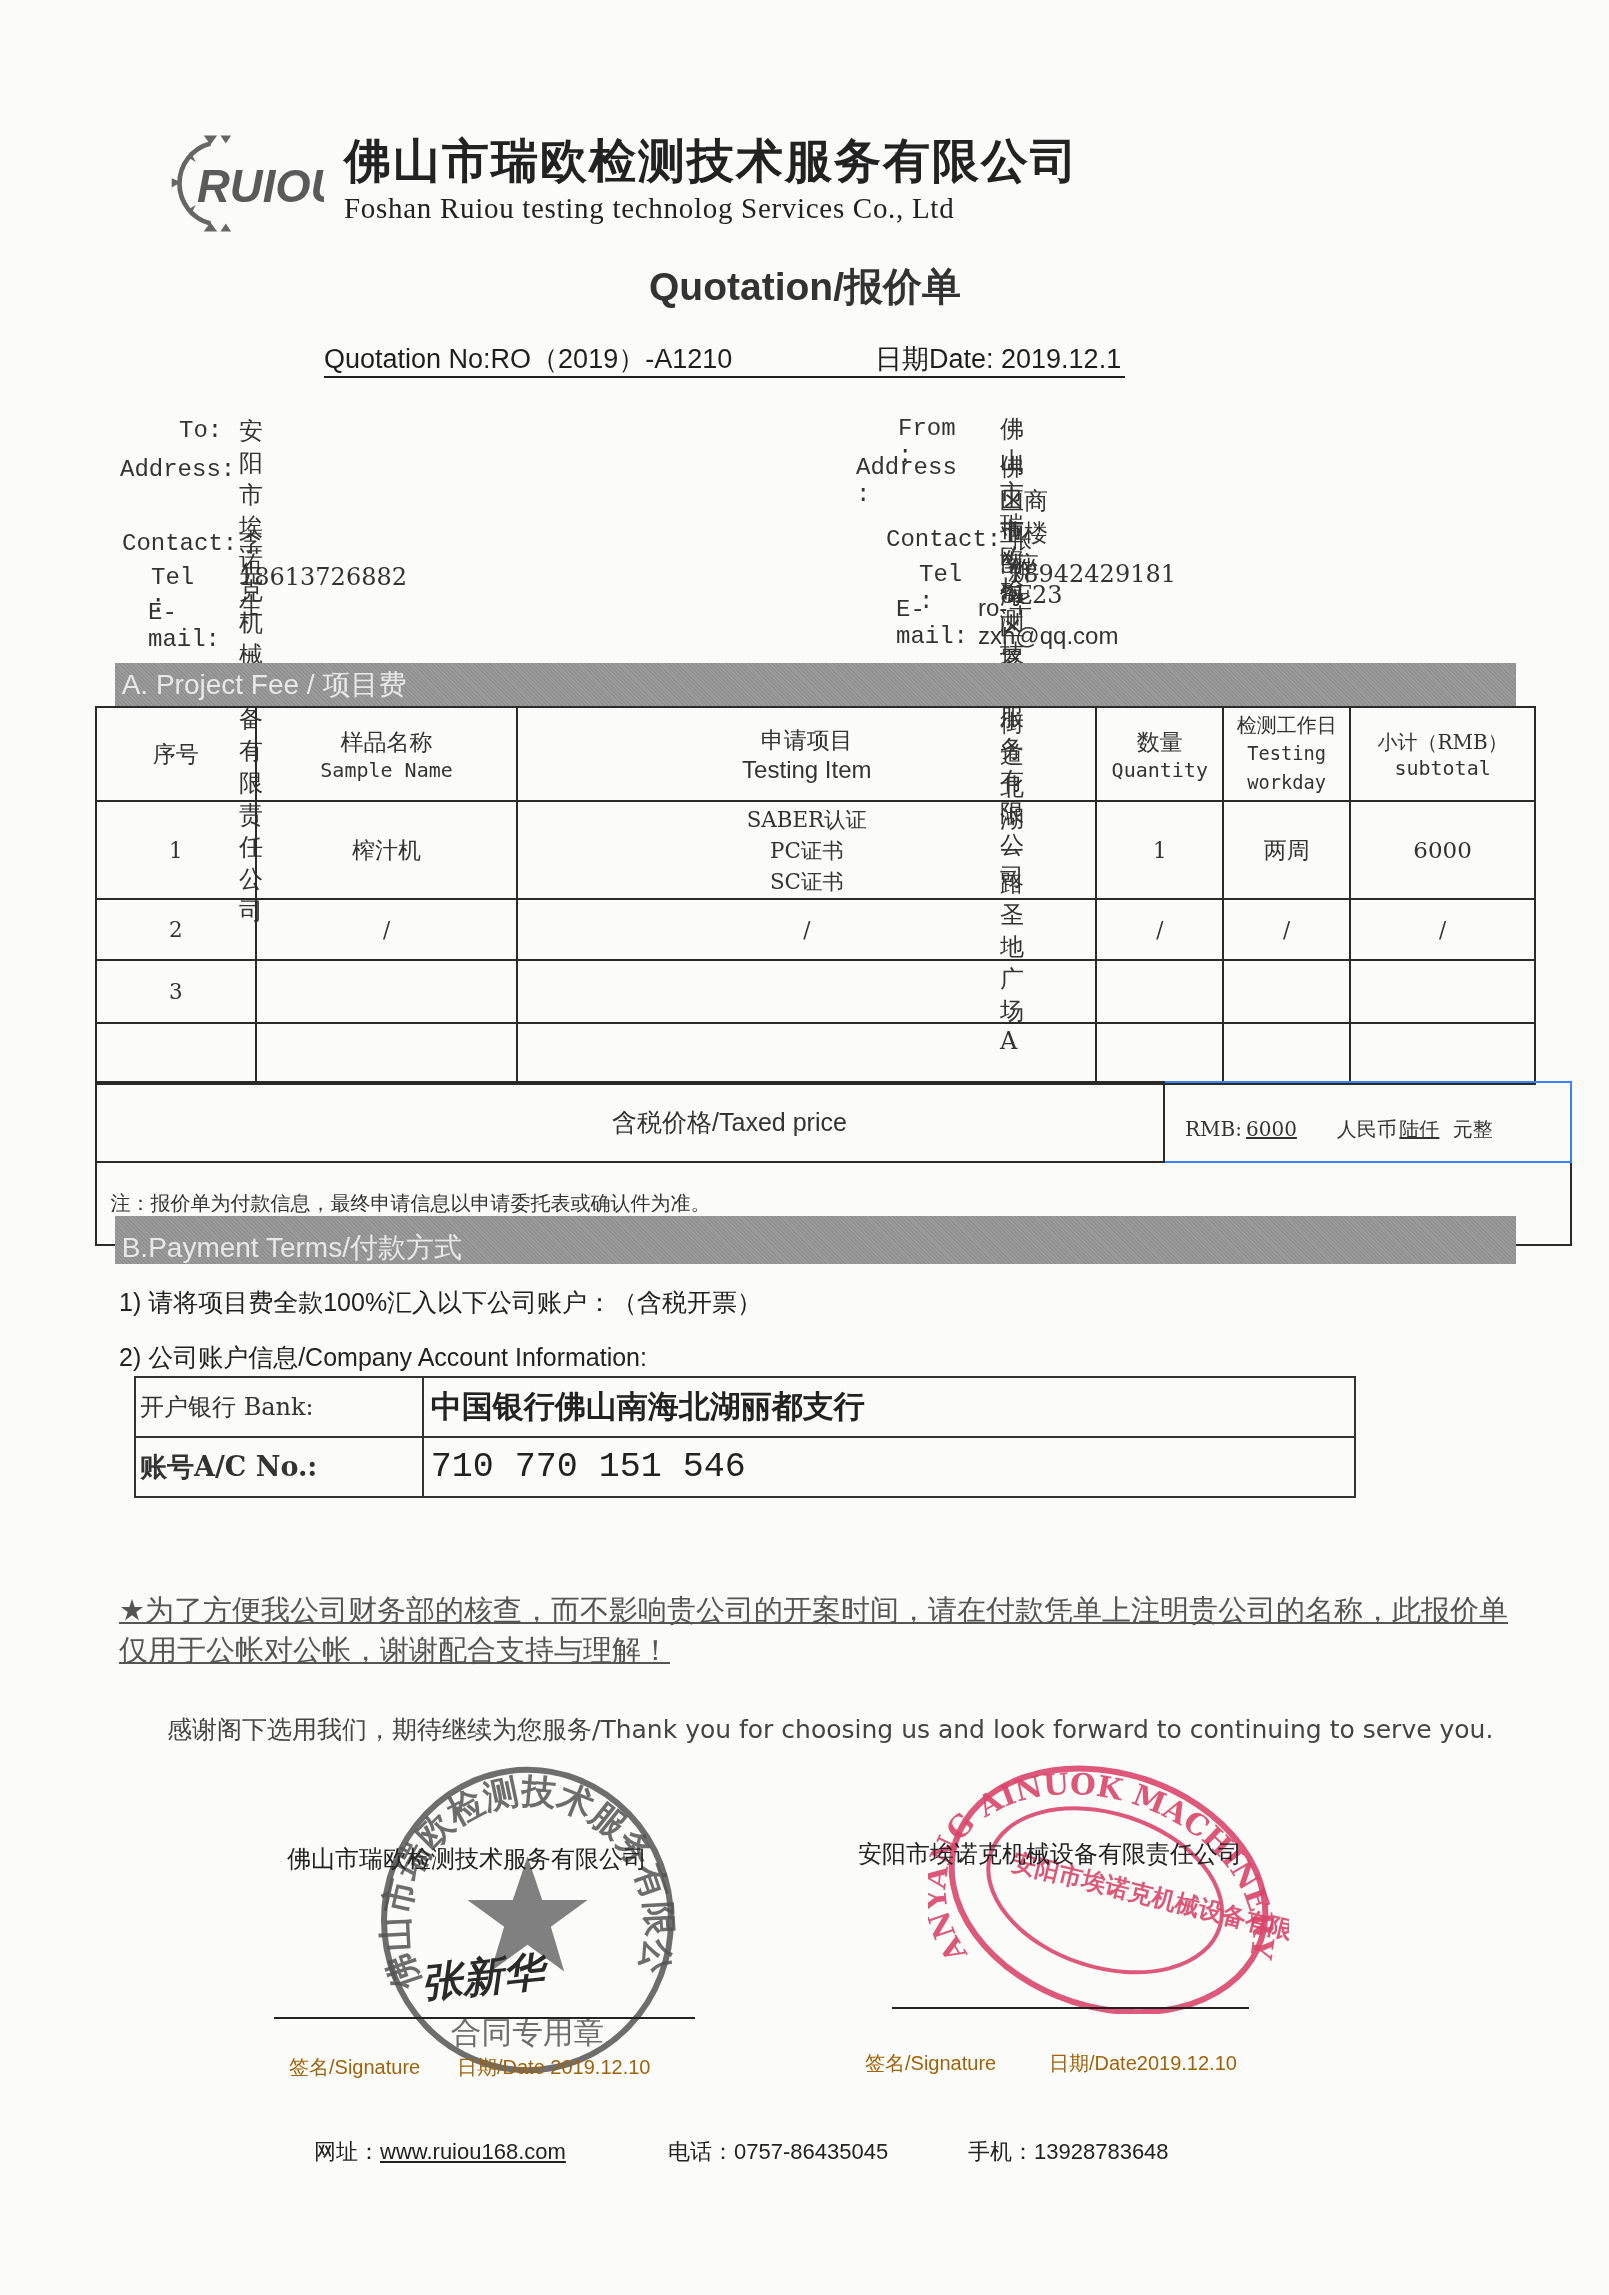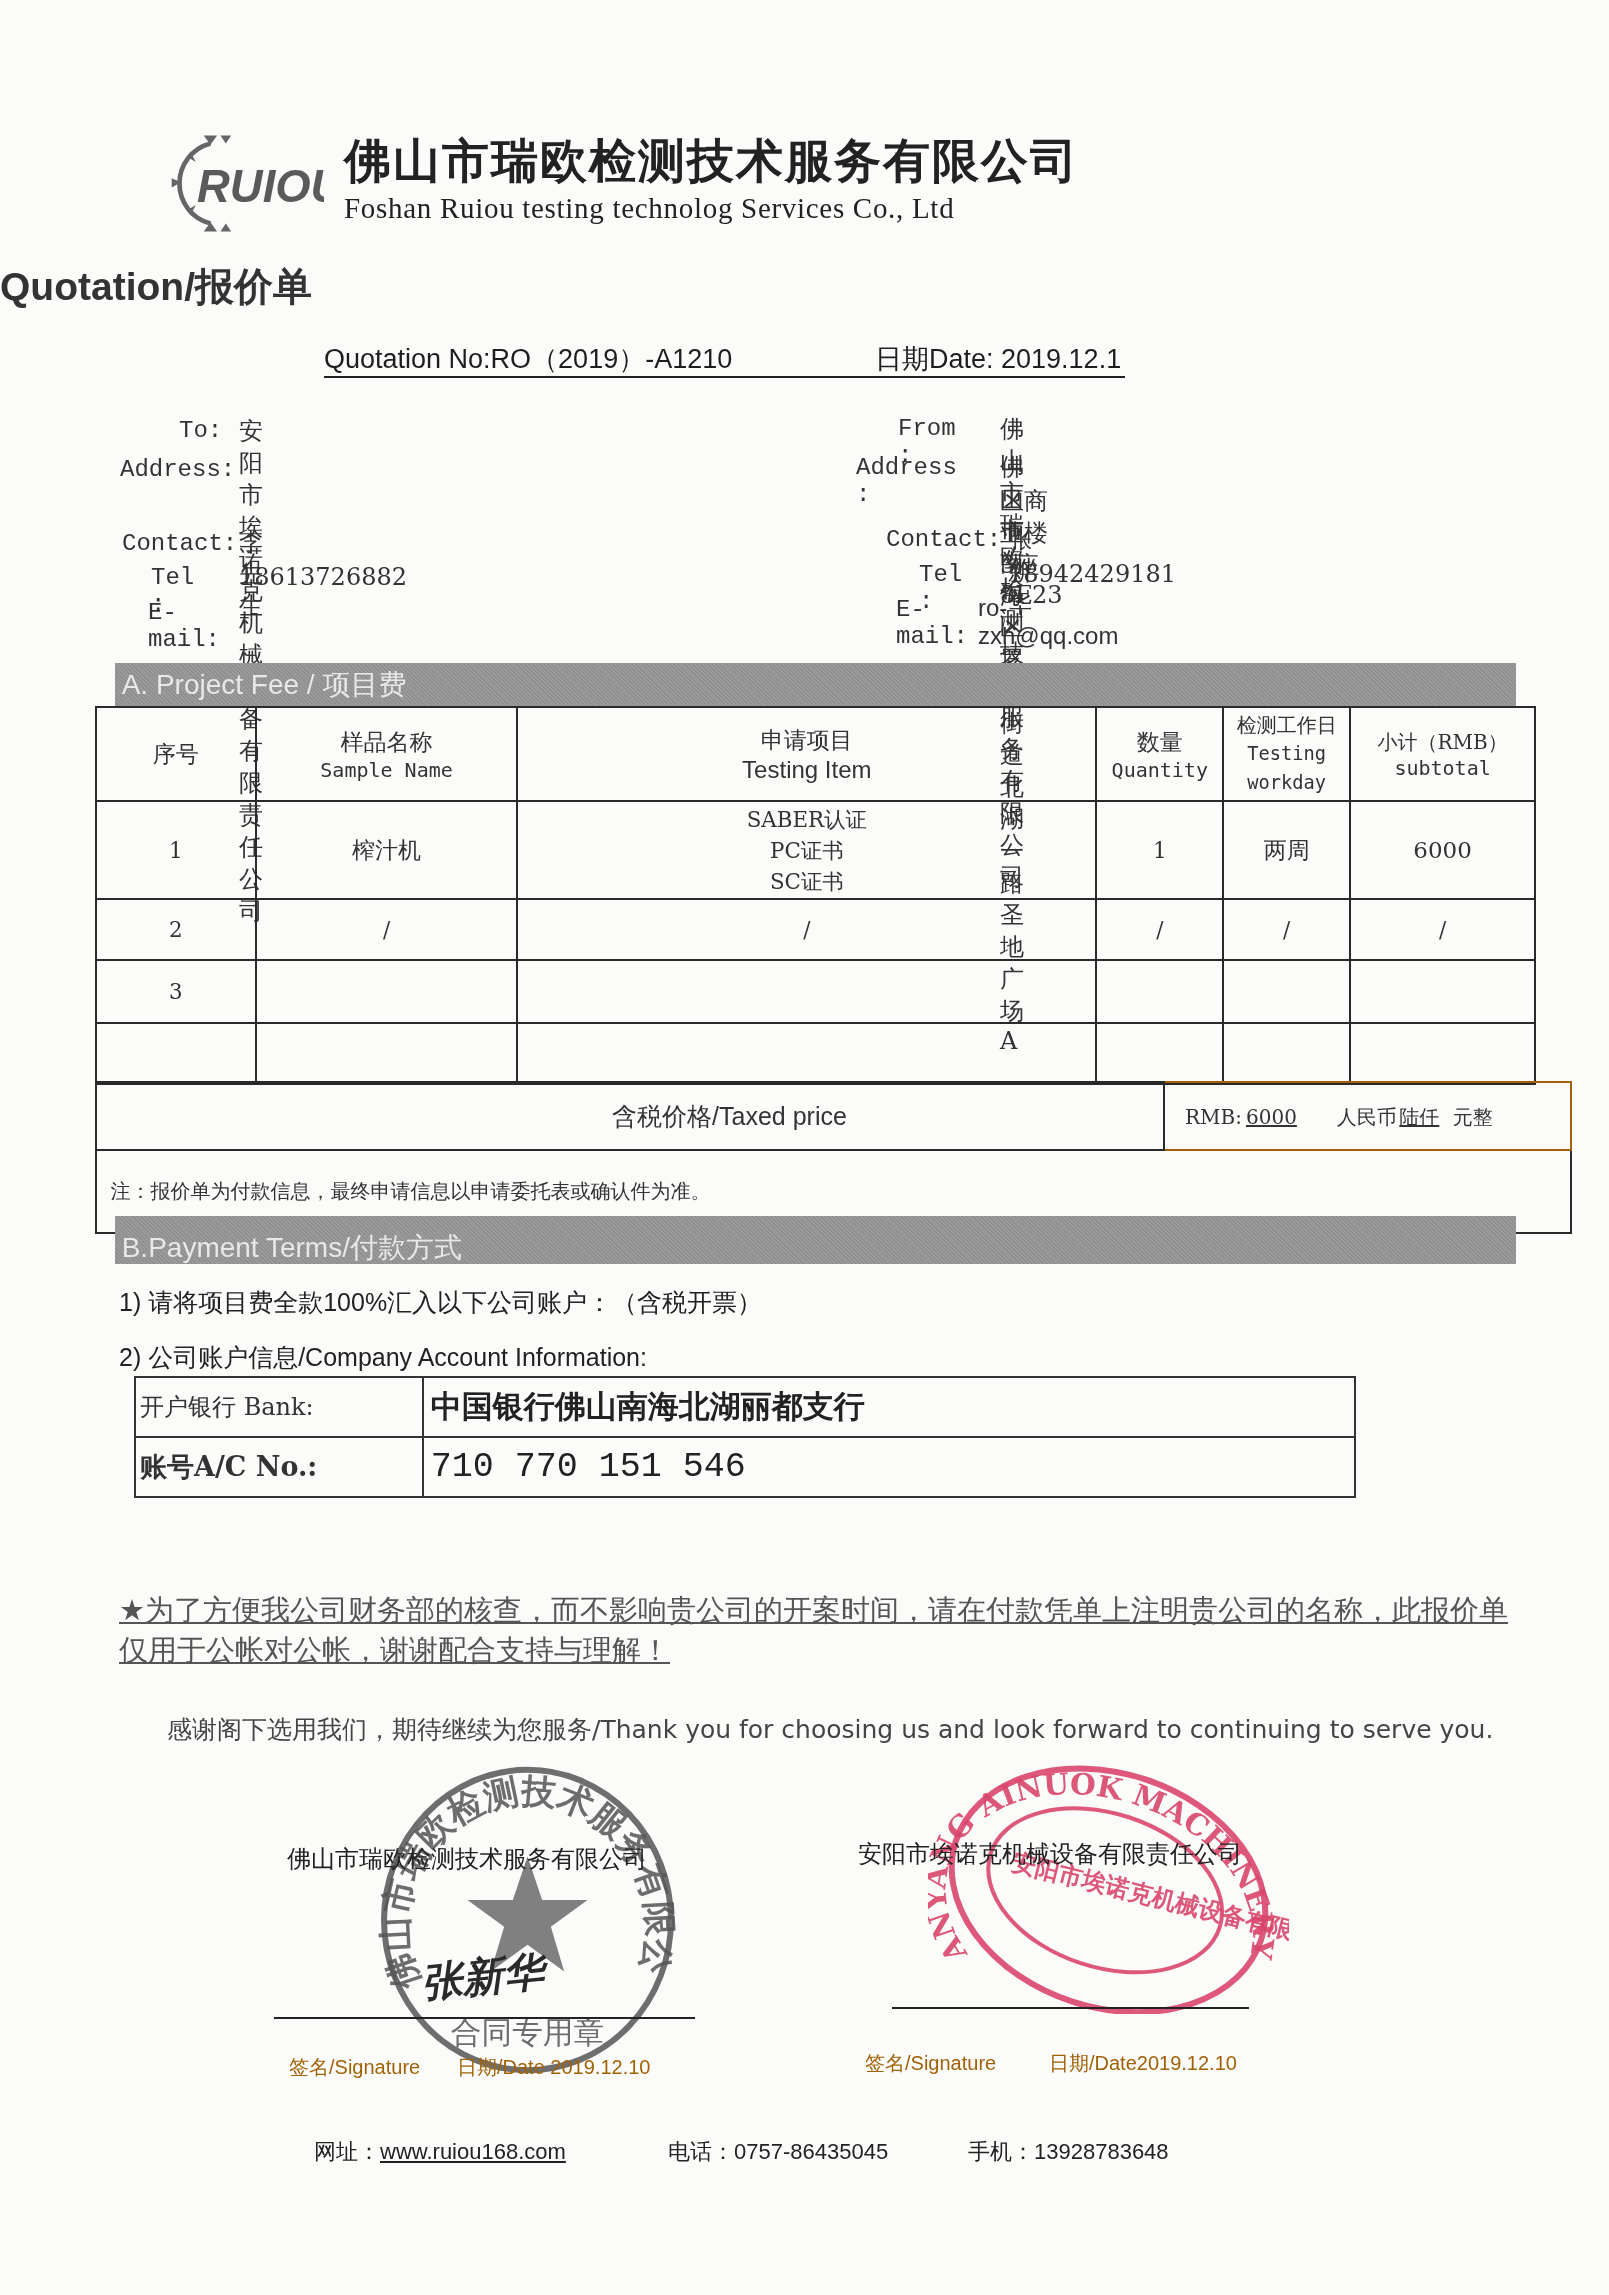--- a/index.html
+++ b/index.html
@@ -9,21 +9,21 @@
     color: #1e1e1e;
     font-family: "DejaVu Serif", "Liberation Serif", serif;
   }
   .abs { position: absolute; }
   .sans { font-family: "Liberation Sans", "DejaVu Sans", sans-serif; }
 
   
   #logo { left: 157px; top: 130px; width: 167px; height: 107px; }
   #co-cn { left: 344px; top: 130px; font-size: 47px; font-weight: bold; letter-spacing: 2px; color: #222; font-family: "DejaVu Sans", sans-serif; }
   #co-en { left: 344px; top: 192px; font-size: 29px; color: #222; font-family: "Liberation Serif", serif; letter-spacing: 0.7px; }
-  #title { left: 0; width: 1610px; top: 260px; text-align: left; font-size: 39px; color: #333; font-family: "Liberation Sans", sans-serif; font-weight: bold; }
+  #title { left: 0; width: 1610px; top: 260px; text-align: center; font-size: 39px; color: #333; font-family: "Liberation Sans", sans-serif; font-weight: bold; }
   #quote-line { left: 324px; top: 339px; width: 801px; border-bottom: 2.7px solid #222; height: 37px; }
   #quote-no { left: 324px; top: 341px; font-size: 27px; font-family: "Liberation Sans", sans-serif; }
   #quote-date { left: 875px; top: 341px; font-size: 27px; font-family: "Liberation Sans", sans-serif; }
 
   
   .pl { font-size: 24px; font-family: "Liberation Mono", monospace; color: #333; }
   .pv { font-size: 24px; color: #333; }
 
   
   .banner {
@@ -191,21 +191,21 @@
     <td></td>
     <td></td>
   </tr>
 </tbody>
   </table>
 
 <table class="abs" style="left:95px;top:1081px;width:1477px;">
   <tbody>
       <tr class="taxrow">
     <td style="border:2px solid #2a2a2a;width:865px;text-align:center;font-size:25px;font-family:'Liberation Sans',sans-serif;color:#333;padding-left:200px;">含税价格/Taxed price</td>
-    <td style="border:2px solid #a16207;font-size:20px;color:#333;padding-left:20px;padding-top:4px;">
+    <td style="border:2px solid #3b82f6;font-size:20px;color:#333;padding-left:20px;padding-top:16px;">
       <span>RMB:</span><span style="text-decoration:underline;padding:0 13.4px 0 4px;">6000</span>
       <span style="margin-left:20px">人民币</span><span style="text-decoration:underline;padding:0 13.4px 0 2.7px;">陆仟</span><span>元整</span>
     </td>
   </tr>
   <tr>
     <td colspan="2" id="note-cell" style="border:2px solid #2a2a2a;height:79px;text-align:left;padding-left:13.4px;font-size:20px;color:#333;">注：报价单为付款信息，最终申请信息以申请委托表或确认件为准。</td>
   </tr>
 </tbody>
   </table>
 

